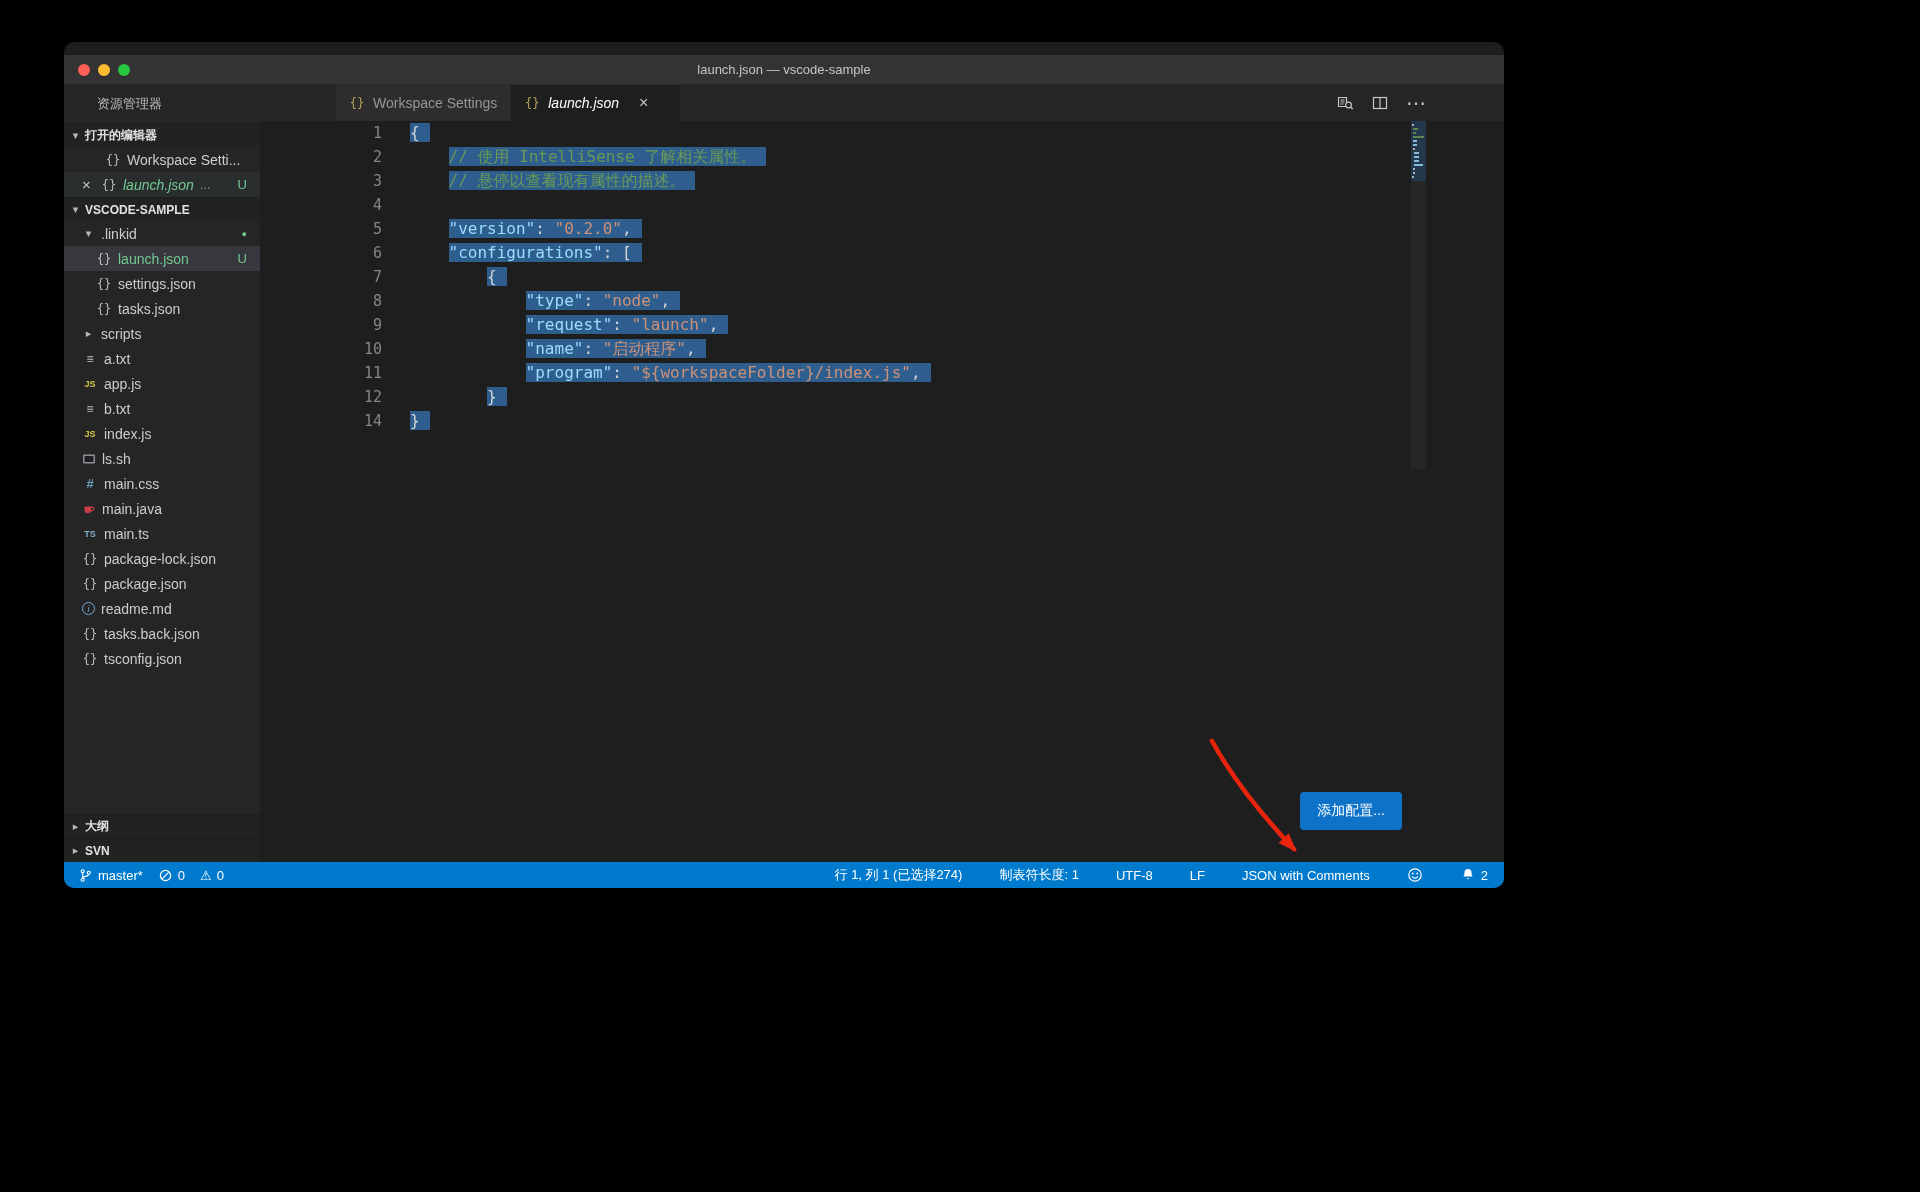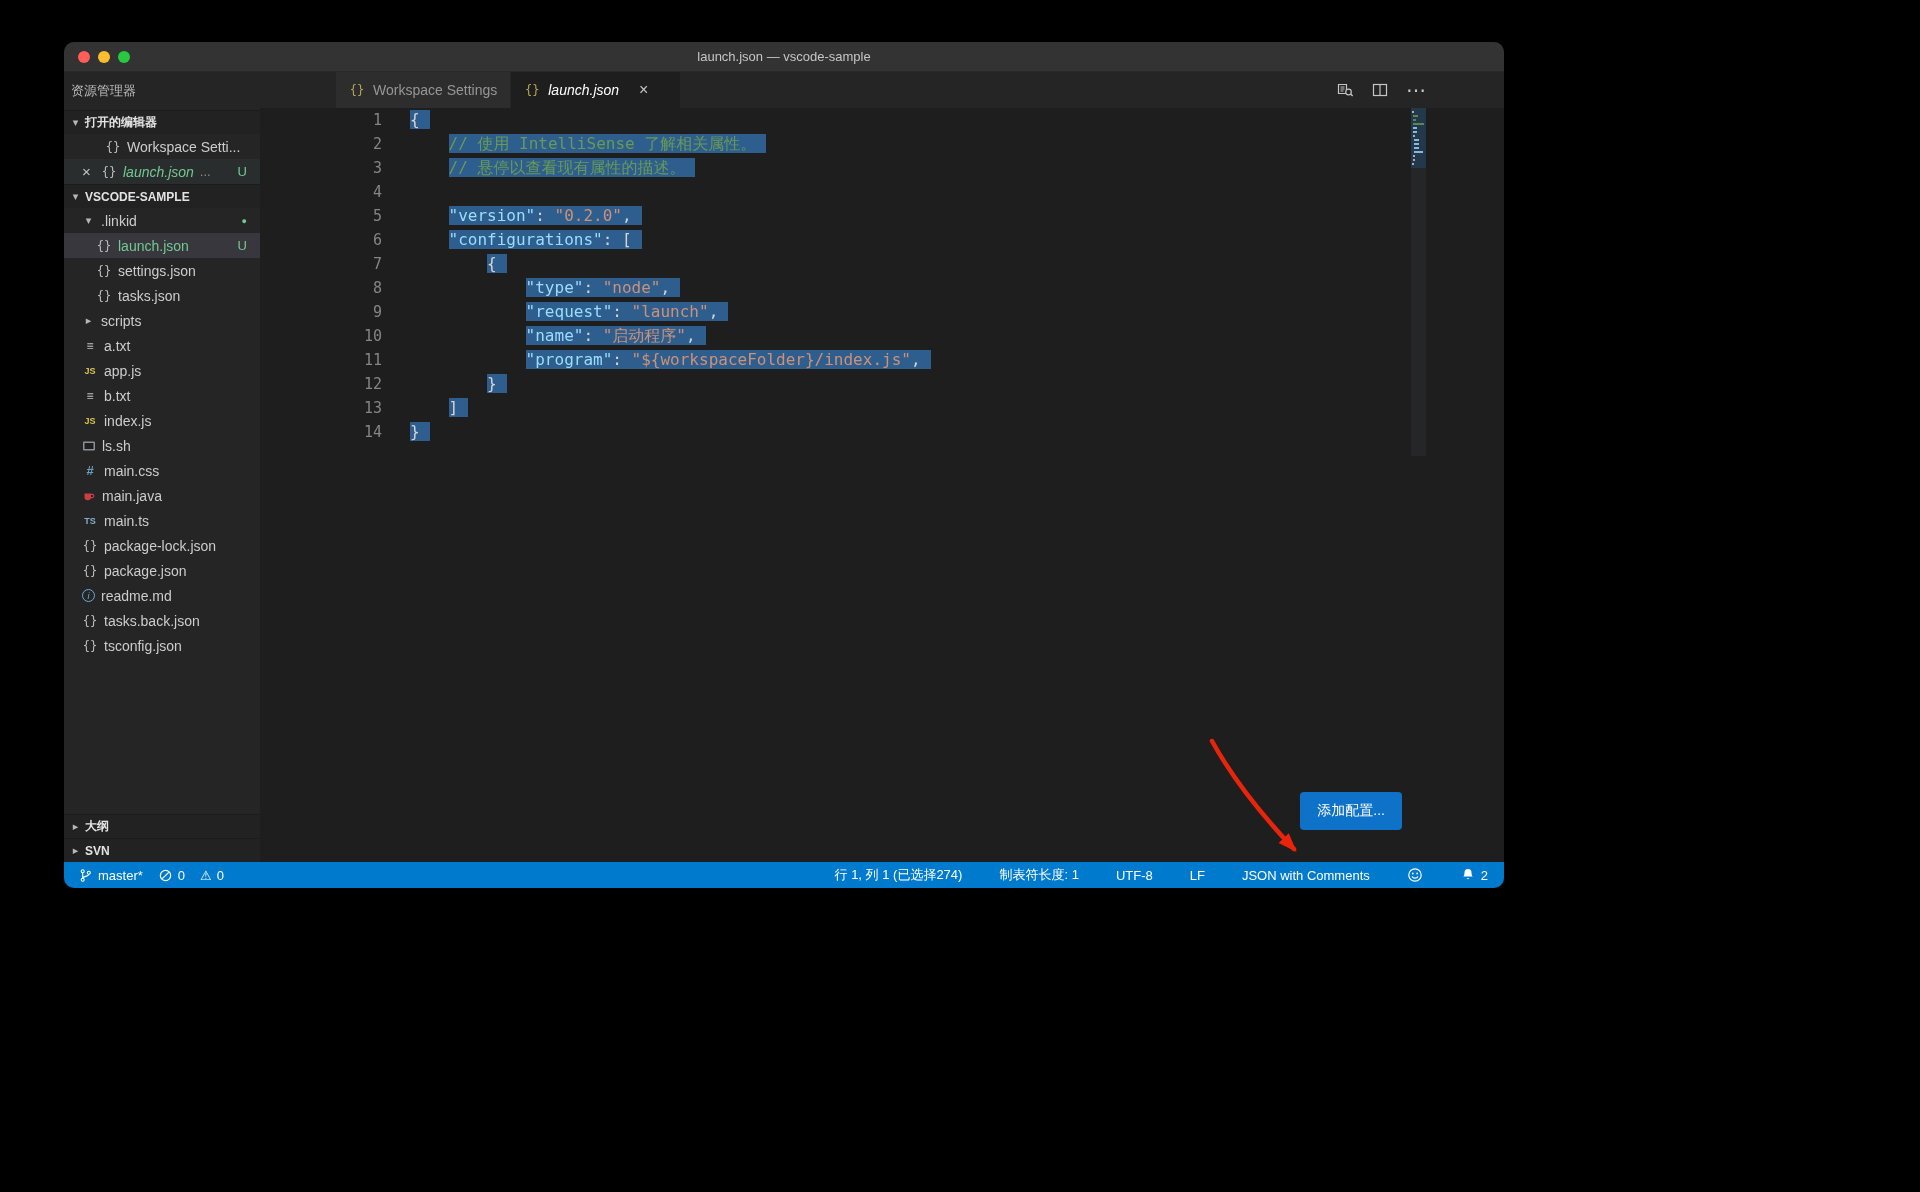--- a/index.html
+++ b/index.html
@@ -6,31 +6,31 @@
   html,body { width:1920px; height:1192px; background:#000; overflow:hidden;
               font-family:"Liberation Sans", sans-serif; }
   .stage { position:relative; width:1920px; height:1192px; background:#000; }
 
   .window { position:absolute; left:64px; top:42px; width:1440px; height:846px;
             border-radius:10px; overflow:hidden; background:#1e1e1e;
             box-shadow:0 30px 80px rgba(0,0,0,.6); display:flex; flex-direction:column; }
 
   
   .titlebar { height:30px; background:#333334; position:relative; display:flex;
-              align-items:center; flex:0 0 auto; border-bottom:1px solid #2a2a2a; }
+              align-items:center; flex:0 0 auto; border-bottom:1px solid #2a2a2a;margin-top:13px; }
   .traffic { position:absolute; left:14px; top:0; height:100%; display:flex; align-items:center; gap:8px; }
   .tl { width:12px; height:12px; border-radius:50%; }
   .tl-red { background:#ff5f57; } .tl-yellow { background:#febc2e; } .tl-green { background:#28c840; }
   .title { width:100%; text-align:center; color:#c6c6c6; font-size:13px; }
 
   .main { flex:1; display:flex; min-height:0; }
 
   
   .sidebar { width:196px; background:#252526; display:flex; flex-direction:column; flex:0 0 auto; }
-  .sidebar-title { height:38px; line-height:38px; padding-left:7px; font-size:13px; color:#bcbcbc; flex:0 0 auto; }
+  .sidebar-title { height:38px; line-height:38px; padding-left:33px; font-size:13px; color:#bcbcbc; flex:0 0 auto; }
   .sec-header { height:24px; background:#222223; color:#e3e3e3; font-size:12px; font-weight:bold;
                 display:flex; align-items:center; padding-left:5px; gap:3px; flex:0 0 auto;
                 border-top:1px solid #1c1c1c; }
   .chev { color:#b7b7b7; font-size:11px; width:13px; text-align:center; font-weight:normal; flex:0 0 auto; }
   .oe-row, .tree-row { height:25px; display:flex; align-items:center; font-size:14px;
                        color:#cccccc; gap:6px; flex:0 0 auto; }
   .oe-row { padding-left:41px; }
   .oe-row.active { padding-left:14px; background:#2a2d2e; }
   .oe-close { width:17px; color:#c5c5c5; font-size:15px; line-height:15px; text-align:center; }
   .oe-label.italic { font-style:italic; }
@@ -313,24 +313,20 @@
                 </div>
                 <div class="code-line">
                   <span class="ln">11</span>
                   <span class="lc">            <span class="selbg"><span class="tok-key">"program"</span><span class="tok-punct">: </span><span class="tok-str">"${workspaceFolder}/index.js"</span><span class="tok-punct">,</span></span></span>
                 </div>
                 <div class="code-line">
                   <span class="ln">12</span>
                   <span class="lc">        <span class="selbg"><span class="tok-punct">}</span></span></span>
                 </div>
                 <div class="code-line">
-                  <span class="ln">13</span>
-                  <span class="lc">    <span class="selbg"><span class="tok-punct">]</span></span></span>
-                </div>
-                <div class="code-line">
                   <span class="ln">14</span>
                   <span class="lc"><span class="selbg"><span class="tok-punct">}</span></span></span>
                 </div>
               </div>
             <div class="minimap">
                 <div class="mm-sel"></div>
                 <div class="mm-line" style="width: 2px; margin-left: 1px; background: rgb(204, 204, 204);"></div>
                 <div class="mm-line" style="width: 5.1px; margin-left: 1.68px; background: rgb(106, 153, 85);"></div>
                 <div class="mm-line" style="width: 3.4px; margin-left: 1.68px; background: rgb(106, 153, 85);"></div>
                 <div class="mm-line" style="width: 11.39px; margin-left: 1.68px; background: rgb(106, 153, 85);"></div>

